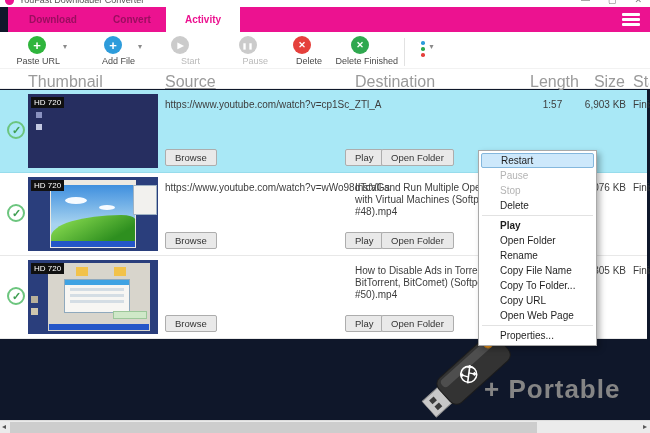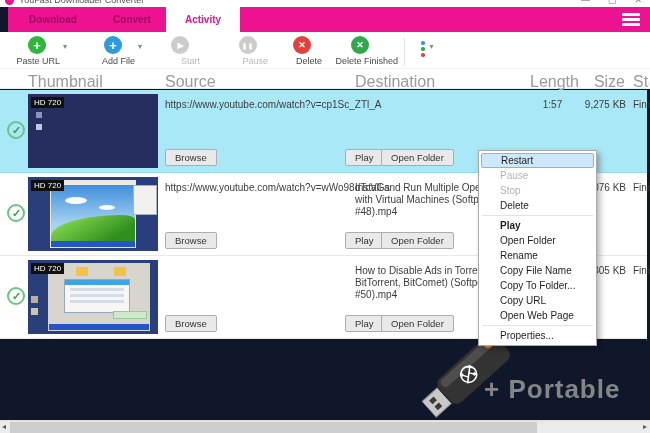--- a/index.html
+++ b/index.html
@@ -32,21 +32,21 @@
   .ic-pause::after { content: "❚❚"; font-size: 6px; letter-spacing: 1px; }
   .ic-x::after { content: "✕"; font-size: 9px; }
   .caret { font-size: 8px; color: #8a8a8a; margin-top: 6px; }
   .tool-sep { width: 1px; height: 28px; background: #e2e2e2; margin-top: 2px; }
   .dots { display: flex; flex-direction: column; gap: 2.5px; margin-top: 5px; }
   .dots span { width: 3.5px; height: 3.5px; border-radius: 50%; }
   .dot-b { background: #2D9CDB; } .dot-g { background: #2FA84F; } .dot-r { background: #E5403C; }
   
   .thead { position: absolute; top: 68px; left: 0; right: 0; height: 21px; background: #fff; border-top: 1px solid #f2f2f2; border-bottom: 1px solid #ececec; font-size: 16px; color: #9a9a9a; }
   .thead span { position: absolute; top: 4px; white-space: nowrap; }
-  .h-thumb { left: 28px; } .h-source { left: 165px; } .h-dest { left: 355px; }
+  .h-thumb { left: 28px; } .h-source { left: 165px; text-decoration: underline; } .h-dest { left: 355px; }
   .h-length { left: 530px; width: 45px; text-align: right; }
   .h-size { left: 580px; width: 45px; text-align: right; }
   .h-status { left: 633px; width: 16px; overflow: hidden; }
   
   .rows { position: absolute; top: 90px; left: 0; right: 3px; }
   .row { position: relative; height: 83px; background: #fff; border-bottom: 1px solid #e8e8e8; font-size: 10px; color: #3d3d3d; }
   .row.selected { background: #A9E8F6; border-bottom-color: #97dcec; }
   .check { position: absolute; left: 7px; top: 31px; width: 18px; height: 18px; border: 2px solid #6cc57e; border-radius: 50%; }
   .check::after { content: "✓"; position: absolute; left: 3px; top: 1px; color: #3f9e52; font-size: 11px; font-weight: bold; }
   .thumb { position: absolute; left: 28px; top: 4px; width: 130px; height: 74px; overflow: hidden; }
@@ -177,21 +177,21 @@
       <div class="thumb thumb-a">
         <span class="badge">HD 720</span>
         <div class="mini m1"></div>
           <div class="mini m2"></div>
       </div>
       <div class="src">https://www.youtube.com/watch?v=cp1Sc_ZTl_A</div>
       <div class="btn btn-browse">Browse</div>
       <div class="btn btn-play">Play</div>
       <div class="btn btn-open">Open Folder</div>
       <div class="len">1:57</div>
-      <div class="size">9,275 KB</div>
+      <div class="size">6,903 KB</div>
       <div class="status">Finished</div>
     </div>
 
     <div class="row">
       <div class="check"></div>
       <div class="thumb thumb-b">
         <span class="badge">HD 720</span>
         <div class="vmwin">
           <div class="sky">
               <div class="cloud cl1"></div>

